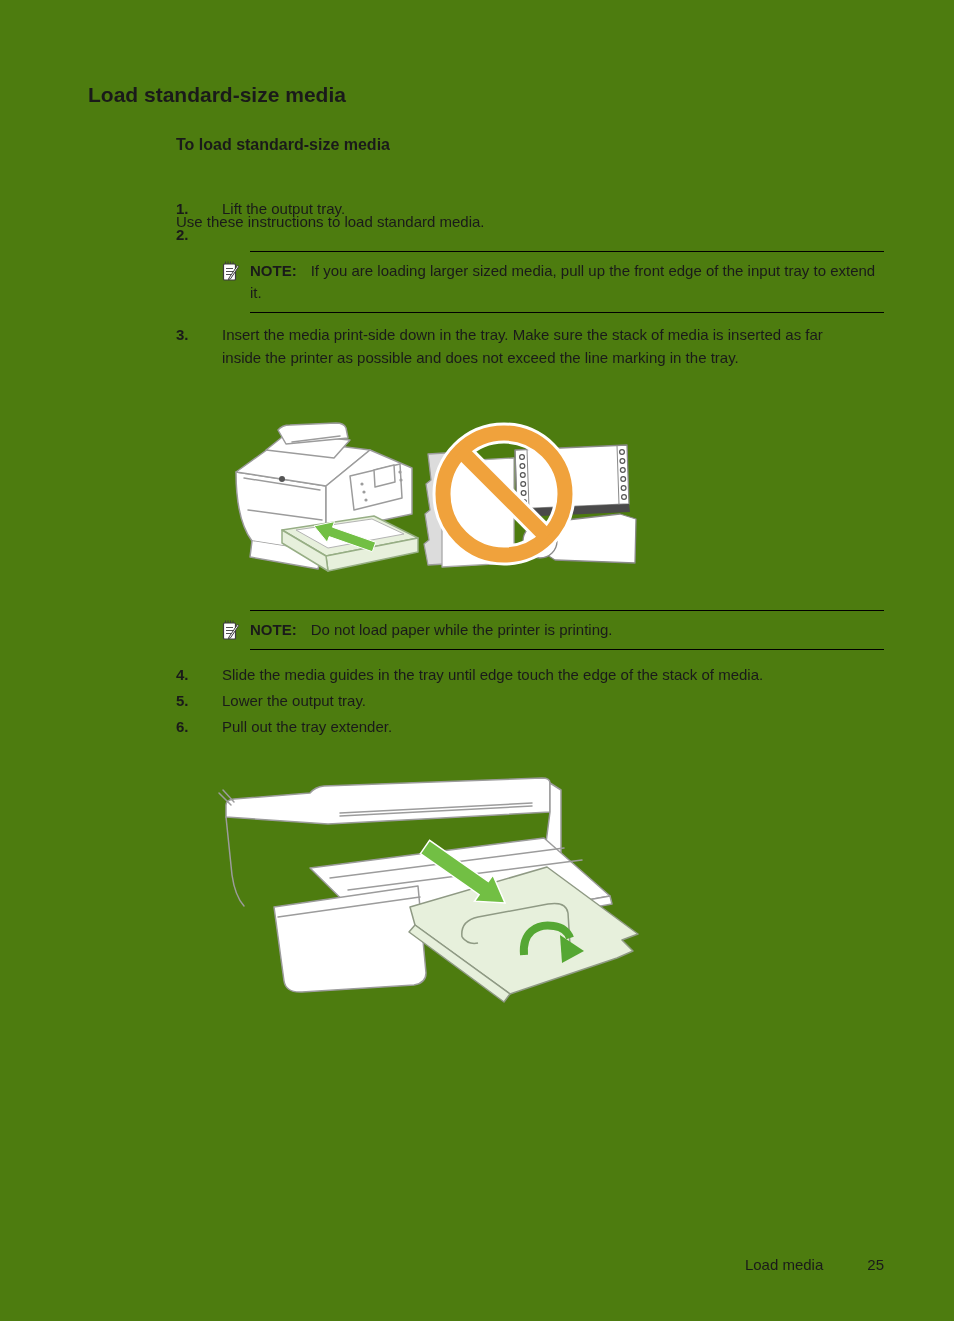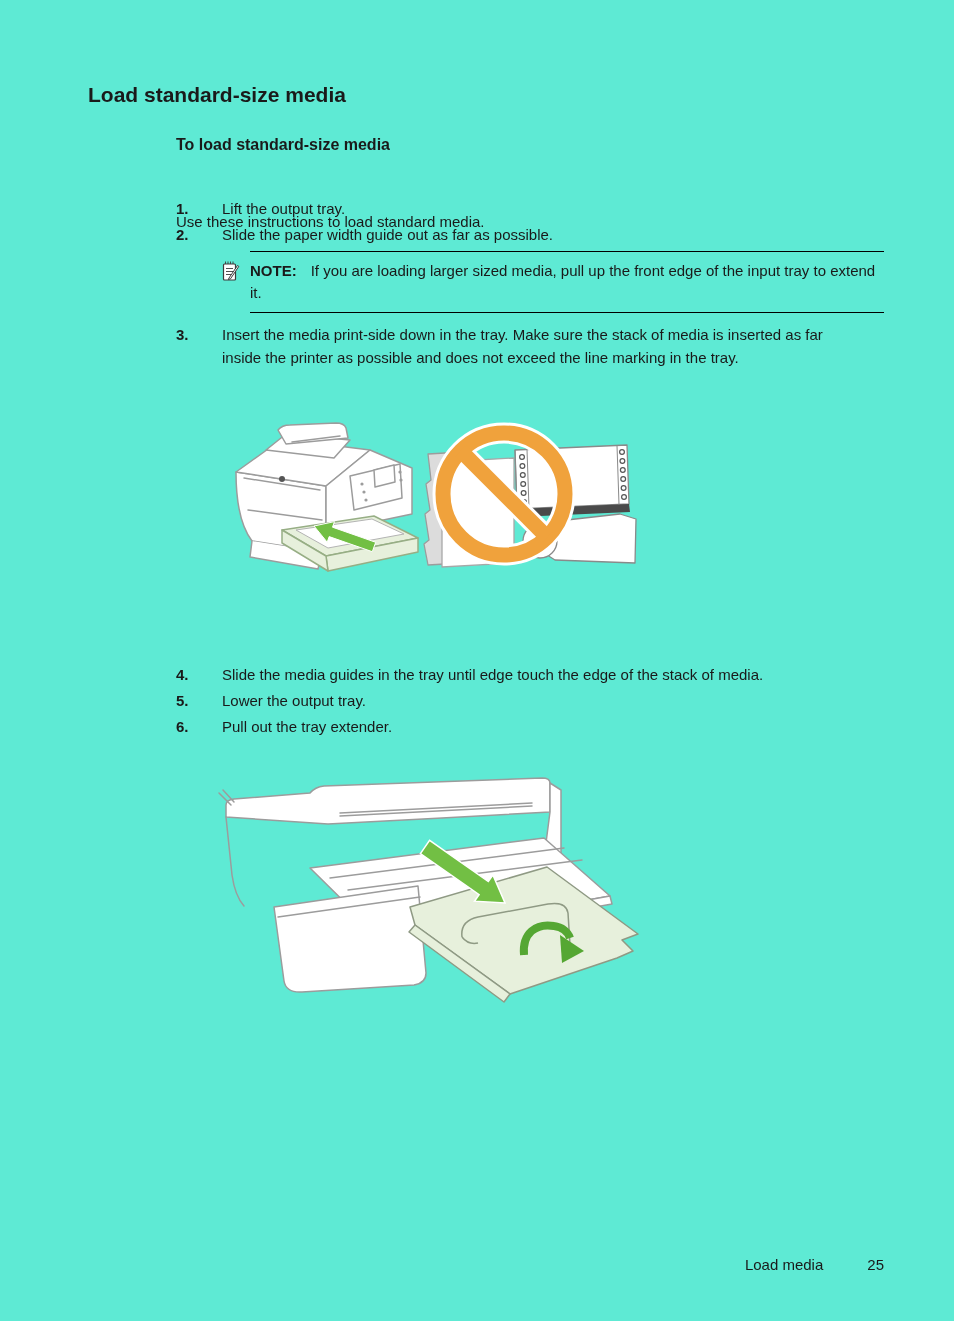--- a/index.html
+++ b/index.html
@@ -1,17 +1,17 @@
 <!DOCTYPE html>
 <html><head>
 <meta charset="utf-8">
 <style>
   html,body{margin:0;padding:0;background:#ffffff;}
   .page{
-    position:relative;width:954px;height:1321px;background:#5eead4;
+    position:relative;width:954px;height:1321px;background:#4d7c0f;
     font-family:"Liberation Sans","DejaVu Sans",sans-serif;color:#1a1a1a;
     overflow:hidden;
   }
   .abs{position:absolute;}
   .h1{font-size:21px;font-weight:bold;margin:0;letter-spacing:0;}
   .h2{font-size:16px;font-weight:bold;margin:0;}
   .body-text{font-size:15px;line-height:23px;margin-top:44px;}
   .step{position:absolute;display:flex;font-size:15px;line-height:23px;}
   .step .num{flex:none;width:46px;font-weight:bold;}
   .step .txt{flex:none;}
@@ -38,21 +38,20 @@
   <h2 class="h2 abs" style="left:176px;top:136px;">To load standard-size media</h2>
 
   <div class="body-text abs" style="left:176px;top:166px;">Use these instructions to load standard media.</div>
 
   <div class="step" style="left:176px;top:197px;">
     <span class="num">1.</span>
     <div class="txt">Lift the output tray.</div>
   </div>
   <div class="step" style="left:176px;top:223px;">
     <span class="num">2.</span>
-    <div class="txt">Slide the paper width guide out as far as possible.</div>
   </div>
 
   <div class="note" style="left:222px;top:251px;width:662px;">
     <div class="icon-col">
       <svg width="18" height="22" viewBox="0 0 18 22">
         <rect x="1.5" y="4" width="12" height="16" rx="1" fill="#fff" stroke="#3c3c3c" stroke-width="1.2"></rect>
         <path d="M3.5,4 L3.5,1.5 M6,4 L6,1.5 M8.5,4 L8.5,1.5 M11,4 L11,1.5" stroke="#3c3c3c" stroke-width="0.9"></path>
         <path d="M4,8.5 L11,8.5 M4,11.5 L11,11.5 M4,14.5 L9,14.5" stroke="#3c3c3c" stroke-width="0.9"></path>
         <path d="M7,18 L15.5,5.5 L16.8,6.4 L8.5,18.8 L6.3,19.6 Z" fill="#fff" stroke="#3c3c3c" stroke-width="1"></path>
       </svg>
@@ -133,20 +132,33 @@
     </g>
 
     <g fill="none">
       <circle cx="282" cy="74" r="61" stroke="#ffffff" stroke-width="21"></circle>
       <path d="M238.9,30.9 L325.1,117.1" stroke="#ffffff" stroke-width="21"></path>
       <circle cx="282" cy="74" r="61" stroke="#F0A23C" stroke-width="15"></circle>
       <path d="M238.9,30.9 L325.1,117.1" stroke="#F0A23C" stroke-width="15"></path>
     </g>
   </svg>
 
+  <div class="note" style="left:222px;top:610px;width:662px;">
+    <div class="icon-col">
+      <svg width="18" height="22" viewBox="0 0 18 22">
+        <rect x="1.5" y="4" width="12" height="16" rx="1" fill="#fff" stroke="#3c3c3c" stroke-width="1.2"></rect>
+        <path d="M3.5,4 L3.5,1.5 M6,4 L6,1.5 M8.5,4 L8.5,1.5 M11,4 L11,1.5" stroke="#3c3c3c" stroke-width="0.9"></path>
+        <path d="M4,8.5 L11,8.5 M4,11.5 L11,11.5 M4,14.5 L9,14.5" stroke="#3c3c3c" stroke-width="0.9"></path>
+        <path d="M7,18 L15.5,5.5 L16.8,6.4 L8.5,18.8 L6.3,19.6 Z" fill="#fff" stroke="#3c3c3c" stroke-width="1"></path>
+      </svg>
+    </div>
+    <div class="note-body">
+      <span class="note-label">NOTE:</span><span>Do not load paper while the printer is printing.</span>
+    </div>
+  </div>
 
   <div class="step" style="left:176px;top:663px;">
     <span class="num">4.</span>
     <div class="txt">Slide the media guides in the tray until edge touch the edge of the stack of media.</div>
   </div>
   <div class="step" style="left:176px;top:689px;">
     <span class="num">5.</span>
     <div class="txt">Lower the output tray.</div>
   </div>
   <div class="step" style="left:176px;top:715px;">

